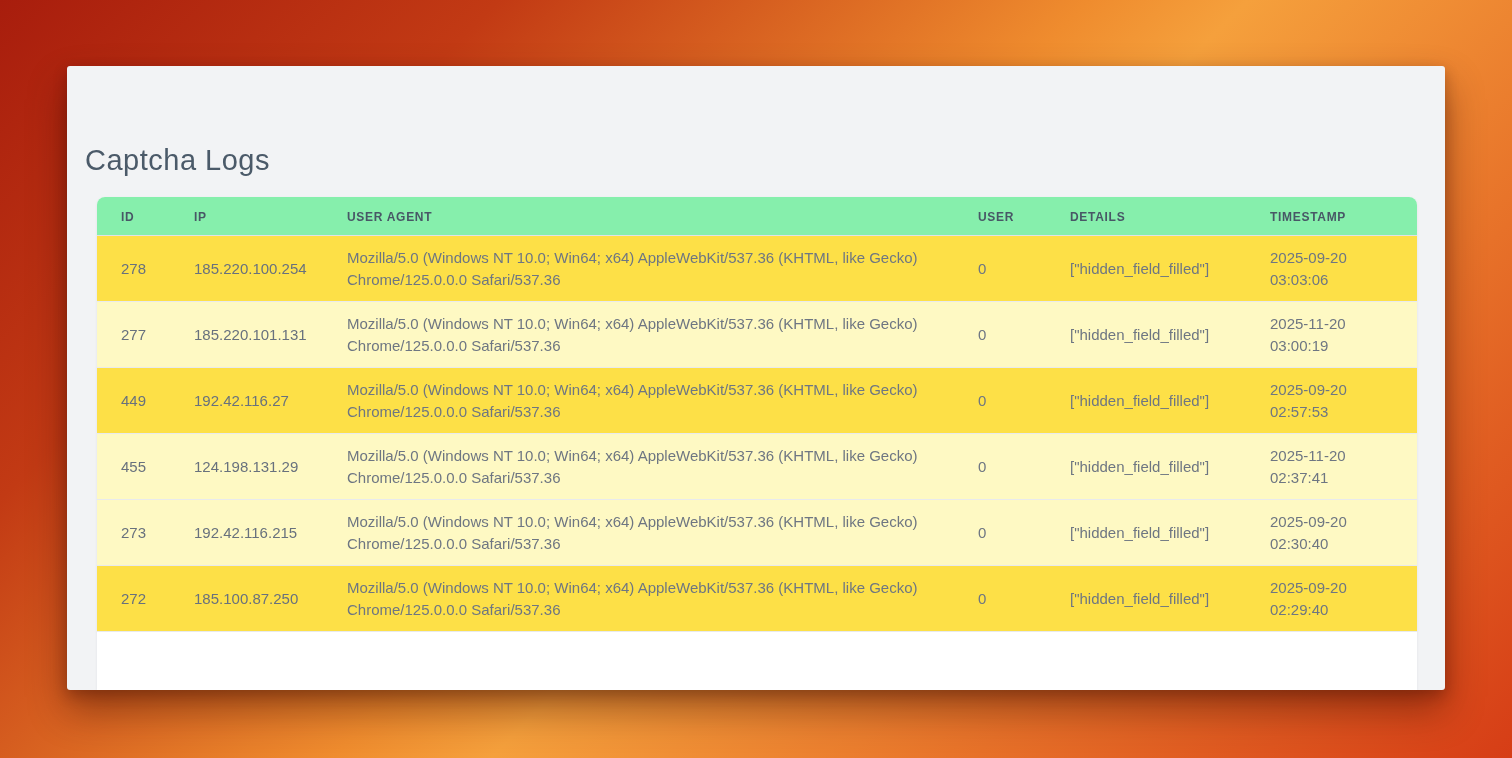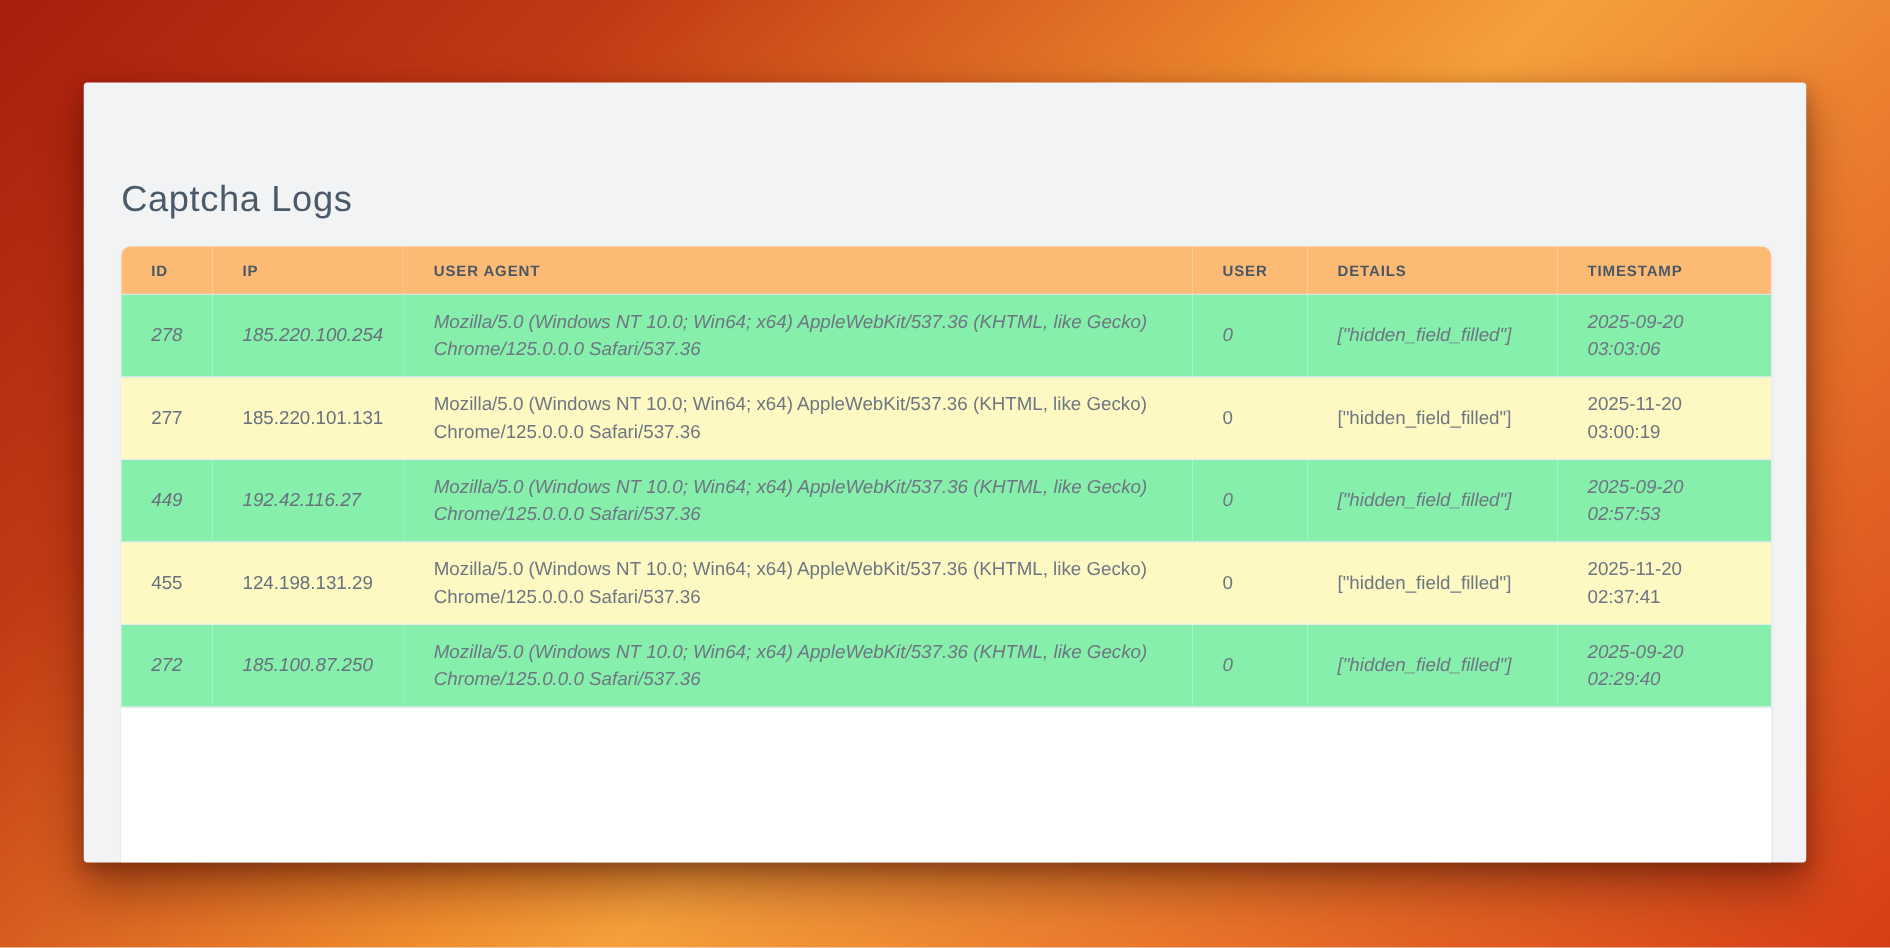--- a/index.html
+++ b/index.html
@@ -12,21 +12,21 @@
     position: absolute;
     left: 67px; top: 66px;
     width: 1378px; height: 624px;
     background: #f2f3f5;
     border-radius: 3px;
     box-shadow: 0 20px 38px rgba(60, 12, 0, 0.45), 0 5px 14px rgba(60, 12, 0, 0.28);
     overflow: hidden;
   }
   .card-title {
     position: absolute;
-    left: 30px; top: 80px;
+    left: 18px; top: 80px;
     font-size: 29px;
     font-weight: 500;
     letter-spacing: 0.5px;
     color: #4b5a69;
     line-height: 1;
   }
   .table-wrap {
     position: absolute;
     left: 30px; right: 28px;
     top: 131px; bottom: 0;
@@ -47,35 +47,35 @@
   col.c-details  { width: 200px; }
   col.c-ts       { width: 171px; }
   thead th {
     text-align: left;
     font-size: 12px;
     font-weight: 700;
     letter-spacing: 0.7px;
     color: #46556580;
     color: #485766;
     padding: 13px 10px 11px 24px;
-    background: #fdba74;
+    background: #86efac;
     border-bottom: 1px solid #dfe3e7;
     white-space: nowrap;
     margin-left: 23px;
   }
   tbody td {
     font-size: 15px;
     color: #6e7682;
     line-height: 21.5px;
     padding: 11px 14px 11px 24px;
     vertical-align: middle;
     border-bottom: 1px solid #e8eaed;
   }
   tbody tr { height: 65px; background: #fef9c3; }
-  tbody tr.zebra { background: #86efac; font-style: italic; }
+  tbody tr.zebra { background: #fde047; }
   td.cell-id, td.cell-ip { color: #68717d; white-space: nowrap; }
   td.cell-score { color: #6e7682; }
   td.cell-details { white-space: nowrap; }
 </style>
 </head>
 <body>
 
 <div class="card">
   <h1 class="card-title">Captcha Logs</h1>
 
@@ -125,20 +125,28 @@
     <td class="cell-timestamp">2025-09-20 02:57:53</td>
   </tr>
           <tr>
     <td class="cell-id">455</td>
     <td class="cell-ip">124.198.131.29</td>
     <td class="cell-ua">Mozilla/5.0 (Windows NT 10.0; Win64; x64) AppleWebKit/537.36 (KHTML, like Gecko) Chrome/125.0.0.0 Safari/537.36</td>
     <td class="cell-score">0</td>
     <td class="cell-details">["hidden_field_filled"]</td>
     <td class="cell-timestamp">2025-11-20 02:37:41</td>
   </tr>
+          <tr>
+    <td class="cell-id">273</td>
+    <td class="cell-ip">192.42.116.215</td>
+    <td class="cell-ua">Mozilla/5.0 (Windows NT 10.0; Win64; x64) AppleWebKit/537.36 (KHTML, like Gecko) Chrome/125.0.0.0 Safari/537.36</td>
+    <td class="cell-score">0</td>
+    <td class="cell-details">["hidden_field_filled"]</td>
+    <td class="cell-timestamp">2025-09-20 02:30:40</td>
+  </tr>
           <tr class="zebra">
     <td class="cell-id">272</td>
     <td class="cell-ip">185.100.87.250</td>
     <td class="cell-ua">Mozilla/5.0 (Windows NT 10.0; Win64; x64) AppleWebKit/537.36 (KHTML, like Gecko) Chrome/125.0.0.0 Safari/537.36</td>
     <td class="cell-score">0</td>
     <td class="cell-details">["hidden_field_filled"]</td>
     <td class="cell-timestamp">2025-09-20 02:29:40</td>
   </tr>
         </tbody>
     </table>

